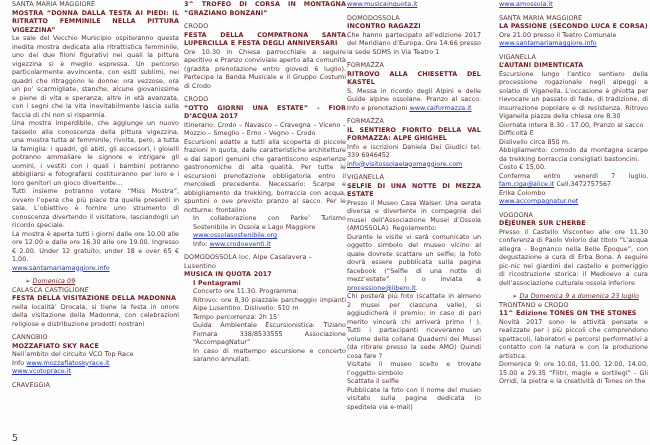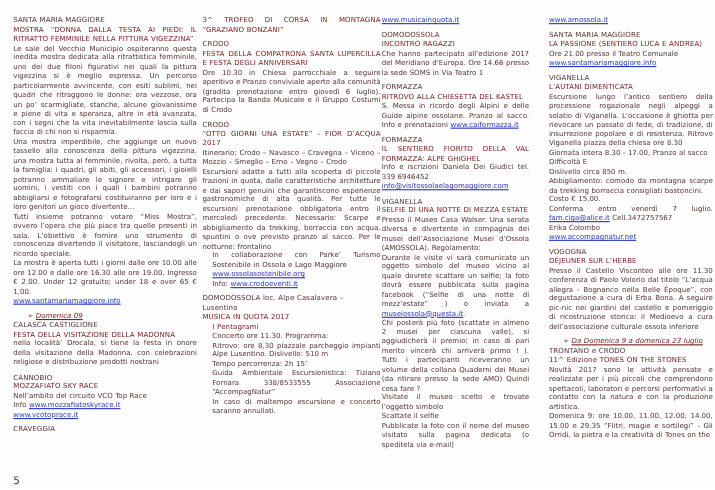--- a/index.html
+++ b/index.html
@@ -1,29 +1,29 @@
 <!DOCTYPE html>
 <html style="--body: #5a3232; --head: #7a2020; --link: #2335c0;"><head>
 <meta charset="utf-8">
 <style>
   html,body{margin:0;padding:0;background:#ffffff;}
   .page{
     position:relative;width:650px;height:445px;background:#fefefe;overflow:hidden;
     font-family:"DejaVu Sans","Liberation Sans",sans-serif;
     font-size:6.4px;line-height:8.5px;color:var(--body,#5a3232);
   }
-  .col{position:absolute;top:14px;}
+  .col{position:absolute;top:0;}
   .col-0{left:12px;width:167px;}
   .col-1{left:184px;width:162px;}
   .col-2{left:347px;width:134px;}
   .col-3{left:499px;width:149px;}
   .blk{margin:0;word-spacing:0.2px;}
   .body{text-align:justify;}
   .city{color:var(--body,#5a3232);letter-spacing:0.1px;}
-  .title{font-weight:normal;color:var(--head,#7a2020);text-align:justify;letter-spacing:0.1px;}
+  .title{font-weight:bold;color:var(--head,#7a2020);text-align:justify;letter-spacing:0.1px;}
   .gap{height:5px;}
   .ind{padding-left:9px;}
   .date{padding-left:13px;color:var(--head,#7a2020);}
   .date .dtx{font-style:italic;text-decoration:underline;}
   a.lnk{color:var(--link,#2335c0);text-decoration:underline;cursor:pointer;margin-top:17px;}
   .pagenum{position:absolute;left:12px;bottom:2px;font-size:9.5px;line-height:10px;color:var(--body,#5a3232);}
 </style>
 </head>
 <body>
 
@@ -86,31 +86,31 @@
       <div class="blk body"><span>S. Messa in ricordo degli Alpini e delle Guide alpine ossolane. Pranzo al sacco. Info e prenotazioni </span><a class="lnk">www.caiformazza.it</a></div>
       <div class="blk gap"></div>
       <div class="blk city"><span>FORMAZZA</span></div>
       <div class="blk title"><span>IL SENTIERO FIORITO DELLA VAL FORMAZZA: ALPE GHIGHEL</span></div>
       <div class="blk body"><span>Info e iscrizioni Daniela Dei Giudici tel. 339 6946452</span></div>
       <div class="blk link"><a class="lnk">info@visitossolaelagomaggiore.com</a></div>
       <div class="blk gap"></div>
       <div class="blk city"><span>VIGANELLA</span></div>
       <div class="blk title"><span>SELFIE DI UNA NOTTE DI MEZZA ESTATE</span></div>
       <div class="blk body"><span>Presso il Museo Casa Walser. Una serata diversa e divertente in compagnia dei musei dell’Associazione Musei d’Ossola (AMOSSOLA). Regolamento:</span></div>
-      <div class="blk body"><span>Durante le visite vi sarà comunicato un oggetto simbolo del museo vicino al quale dovrete scattare un selfie; la foto dovrà essere pubblicata sulla pagina facebook (“Selfie di una notte di mezz’estate” ) o inviata a </span><a class="lnk">museiossola@questa.it</a><span>.</span></div>
+      <div class="blk body"><span>Durante le visite vi sarà comunicato un oggetto simbolo del museo vicino al quale dovrete scattare un selfie; la foto dovrà essere pubblicata sulla pagina facebook (“Selfie di una notte di mezz’estate” ) o inviata a </span><a class="lnk">processione@libero.it</a><span>.</span></div>
       <div class="blk body"><span>Chi posterà più foto (scattate in almeno 2 musei per ciascuna valle), si aggiudicherà il premio; in caso di pari merito vincerà chi arriverà primo ! ). Tutti i partecipanti riceveranno un volume della collana Quaderni dei Musei (da ritirare presso la sede AMO) Quindi cosa fare ?</span></div>
       <div class="blk body"><span>Visitate il museo scelto e trovate l’oggetto simbolo</span></div>
       <div class="blk body"><span>Scattate il selfie</span></div>
       <div class="blk body"><span>Pubblicate la foto con il nome del museo visitato sulla pagina dedicata (o speditela via e-mail)</span></div>
     </div>
   <div class="col col-3">
       <div class="blk link"><a class="lnk">www.amossola.it</a></div>
       <div class="blk gap"></div>
       <div class="blk city"><span>SANTA MARIA MAGGIORE</span></div>
-      <div class="blk title"><span>LA PASSIONE (SENTIERO LUCA E ANDREA)</span></div>
+      <div class="blk title"><span>LA PASSIONE (SECONDO LUCA E CORSA)</span></div>
       <div class="blk body"><span>Ore 21.00 presso il Teatro Comunale</span></div>
       <div class="blk link"><a class="lnk">www.santamariamaggiore.info</a></div>
       <div class="blk gap"></div>
       <div class="blk city"><span>VIGANELLA</span></div>
       <div class="blk title"><span>L’AUTANI DIMENTICATA</span></div>
       <div class="blk body"><span>Escursione lungo l’antico sentiero della processione rogazionale negli alpeggi a solatio di Viganella. L’occasione è ghiotta per rievocare un passato di fede, di tradizione, di insurrezione popolare e di resistenza. Ritrovo Viganella piazza della chiesa ore 8.30</span></div>
       <div class="blk body"><span>Giornata intera 8.30 - 17.00, Pranzo al sacco</span></div>
       <div class="blk body"><span>Difficoltà E</span></div>
       <div class="blk body"><span>Dislivello circa 850 m.</span></div>
       <div class="blk body"><span>Abbigliamento: comodo da montagna scarpe da trekking borraccia consigliati bastoncini.</span></div>

